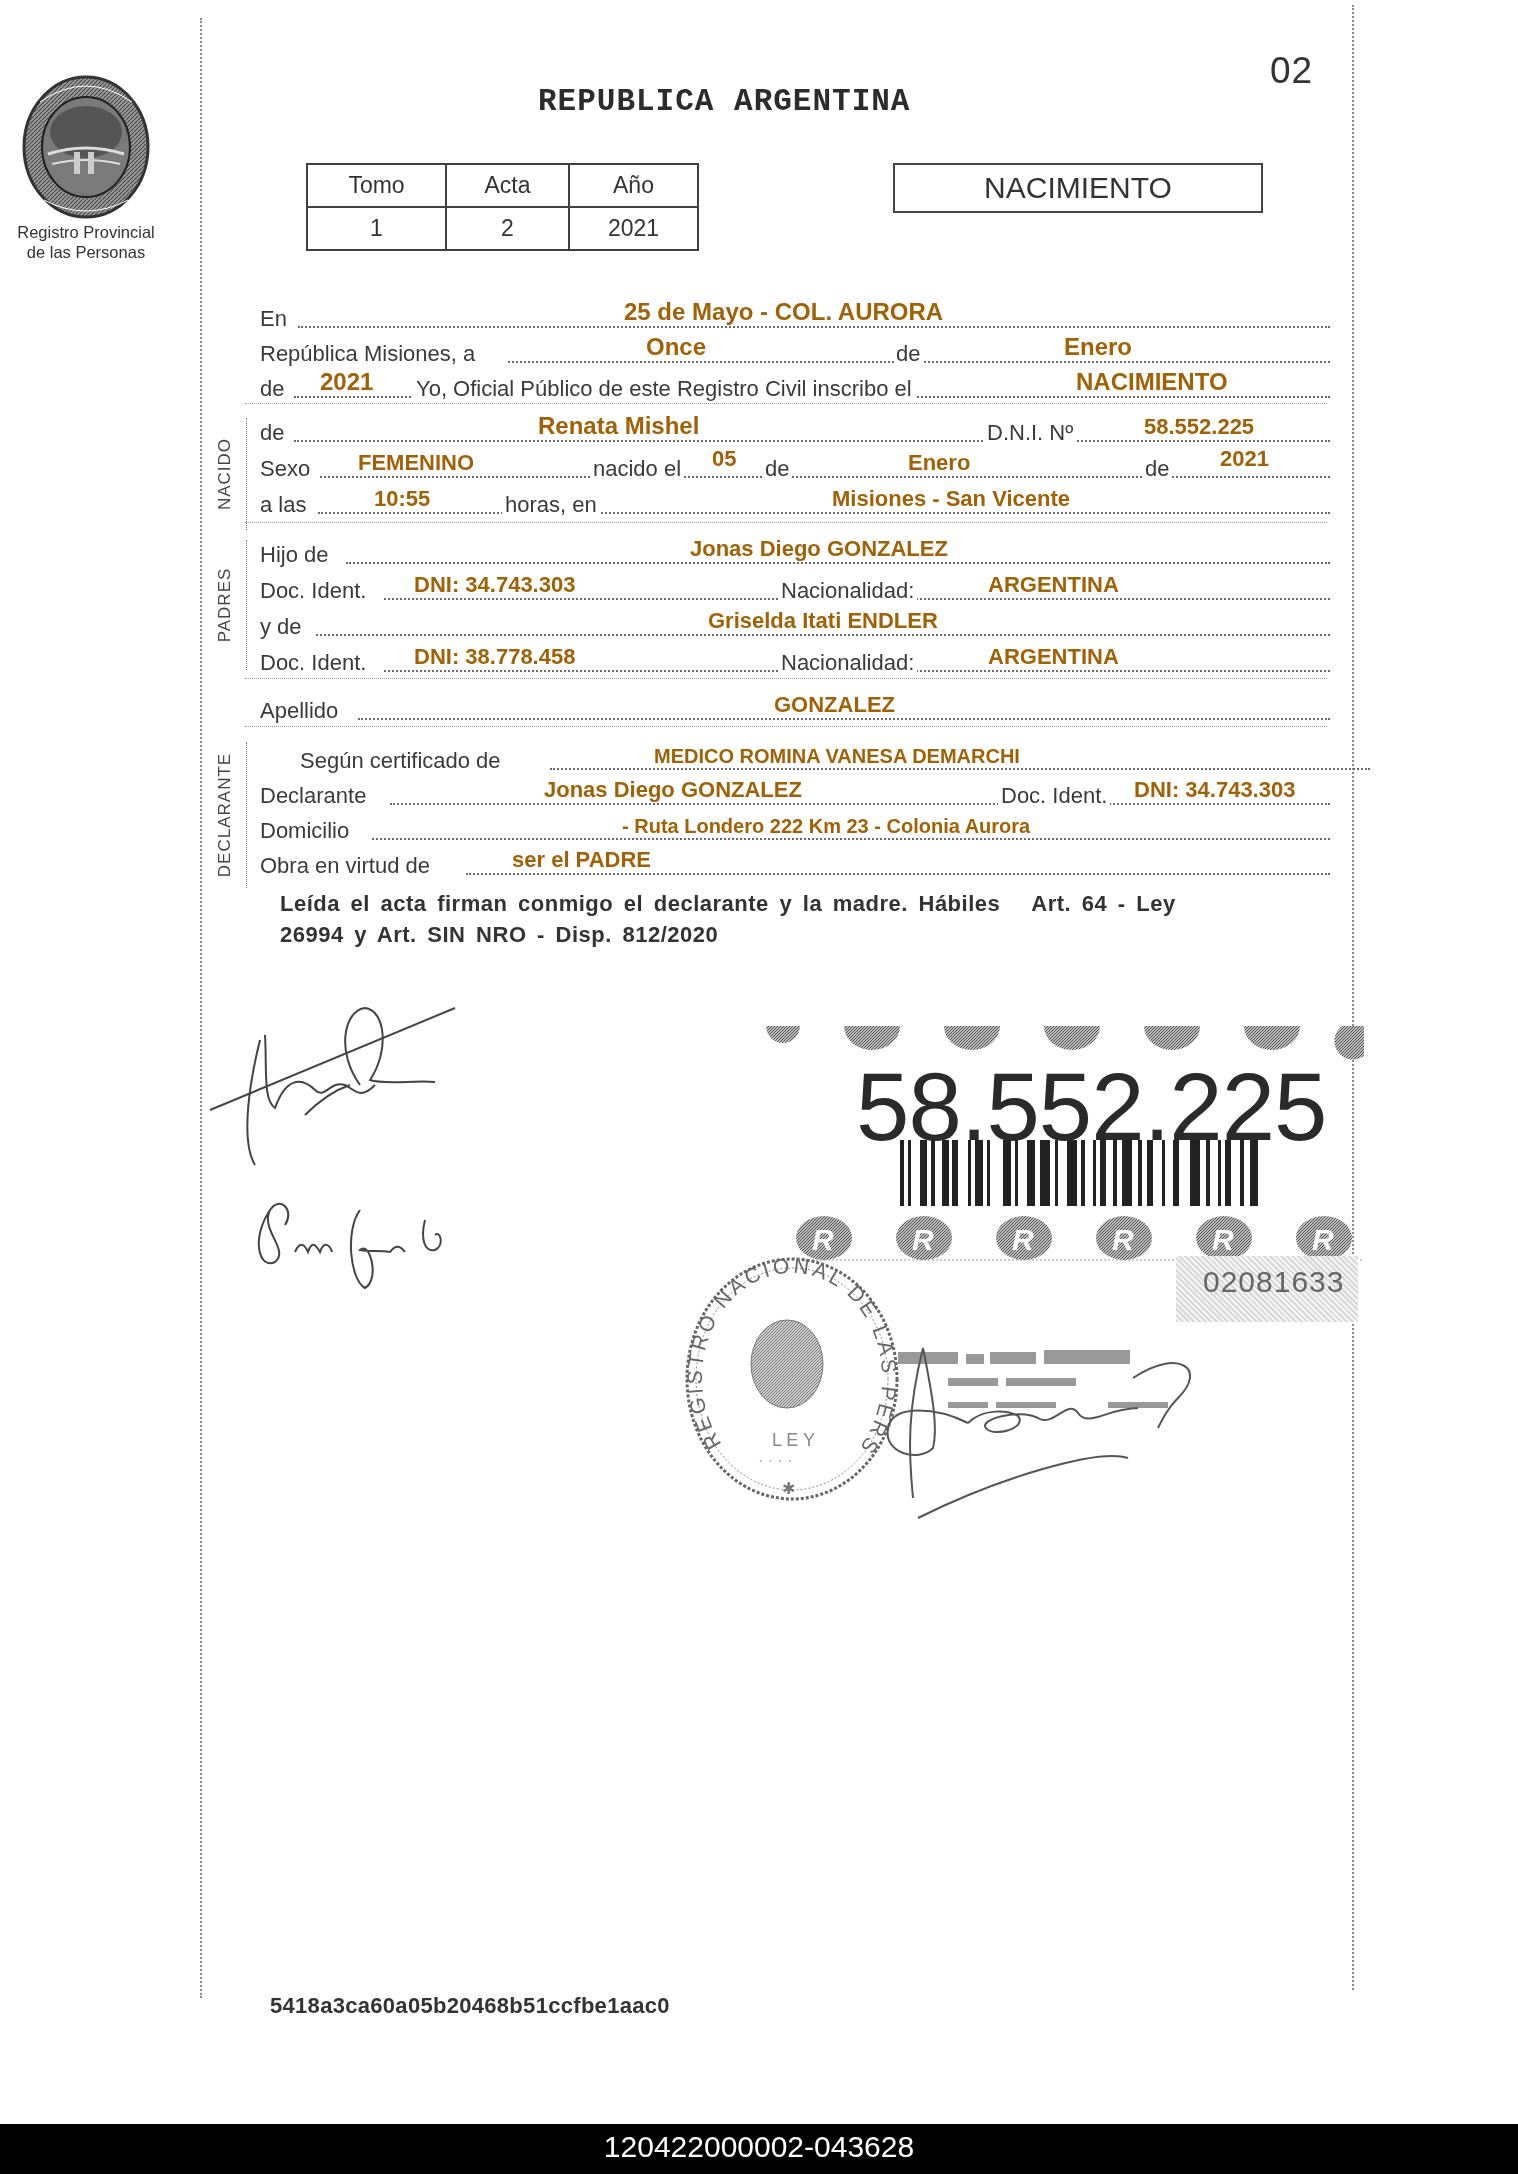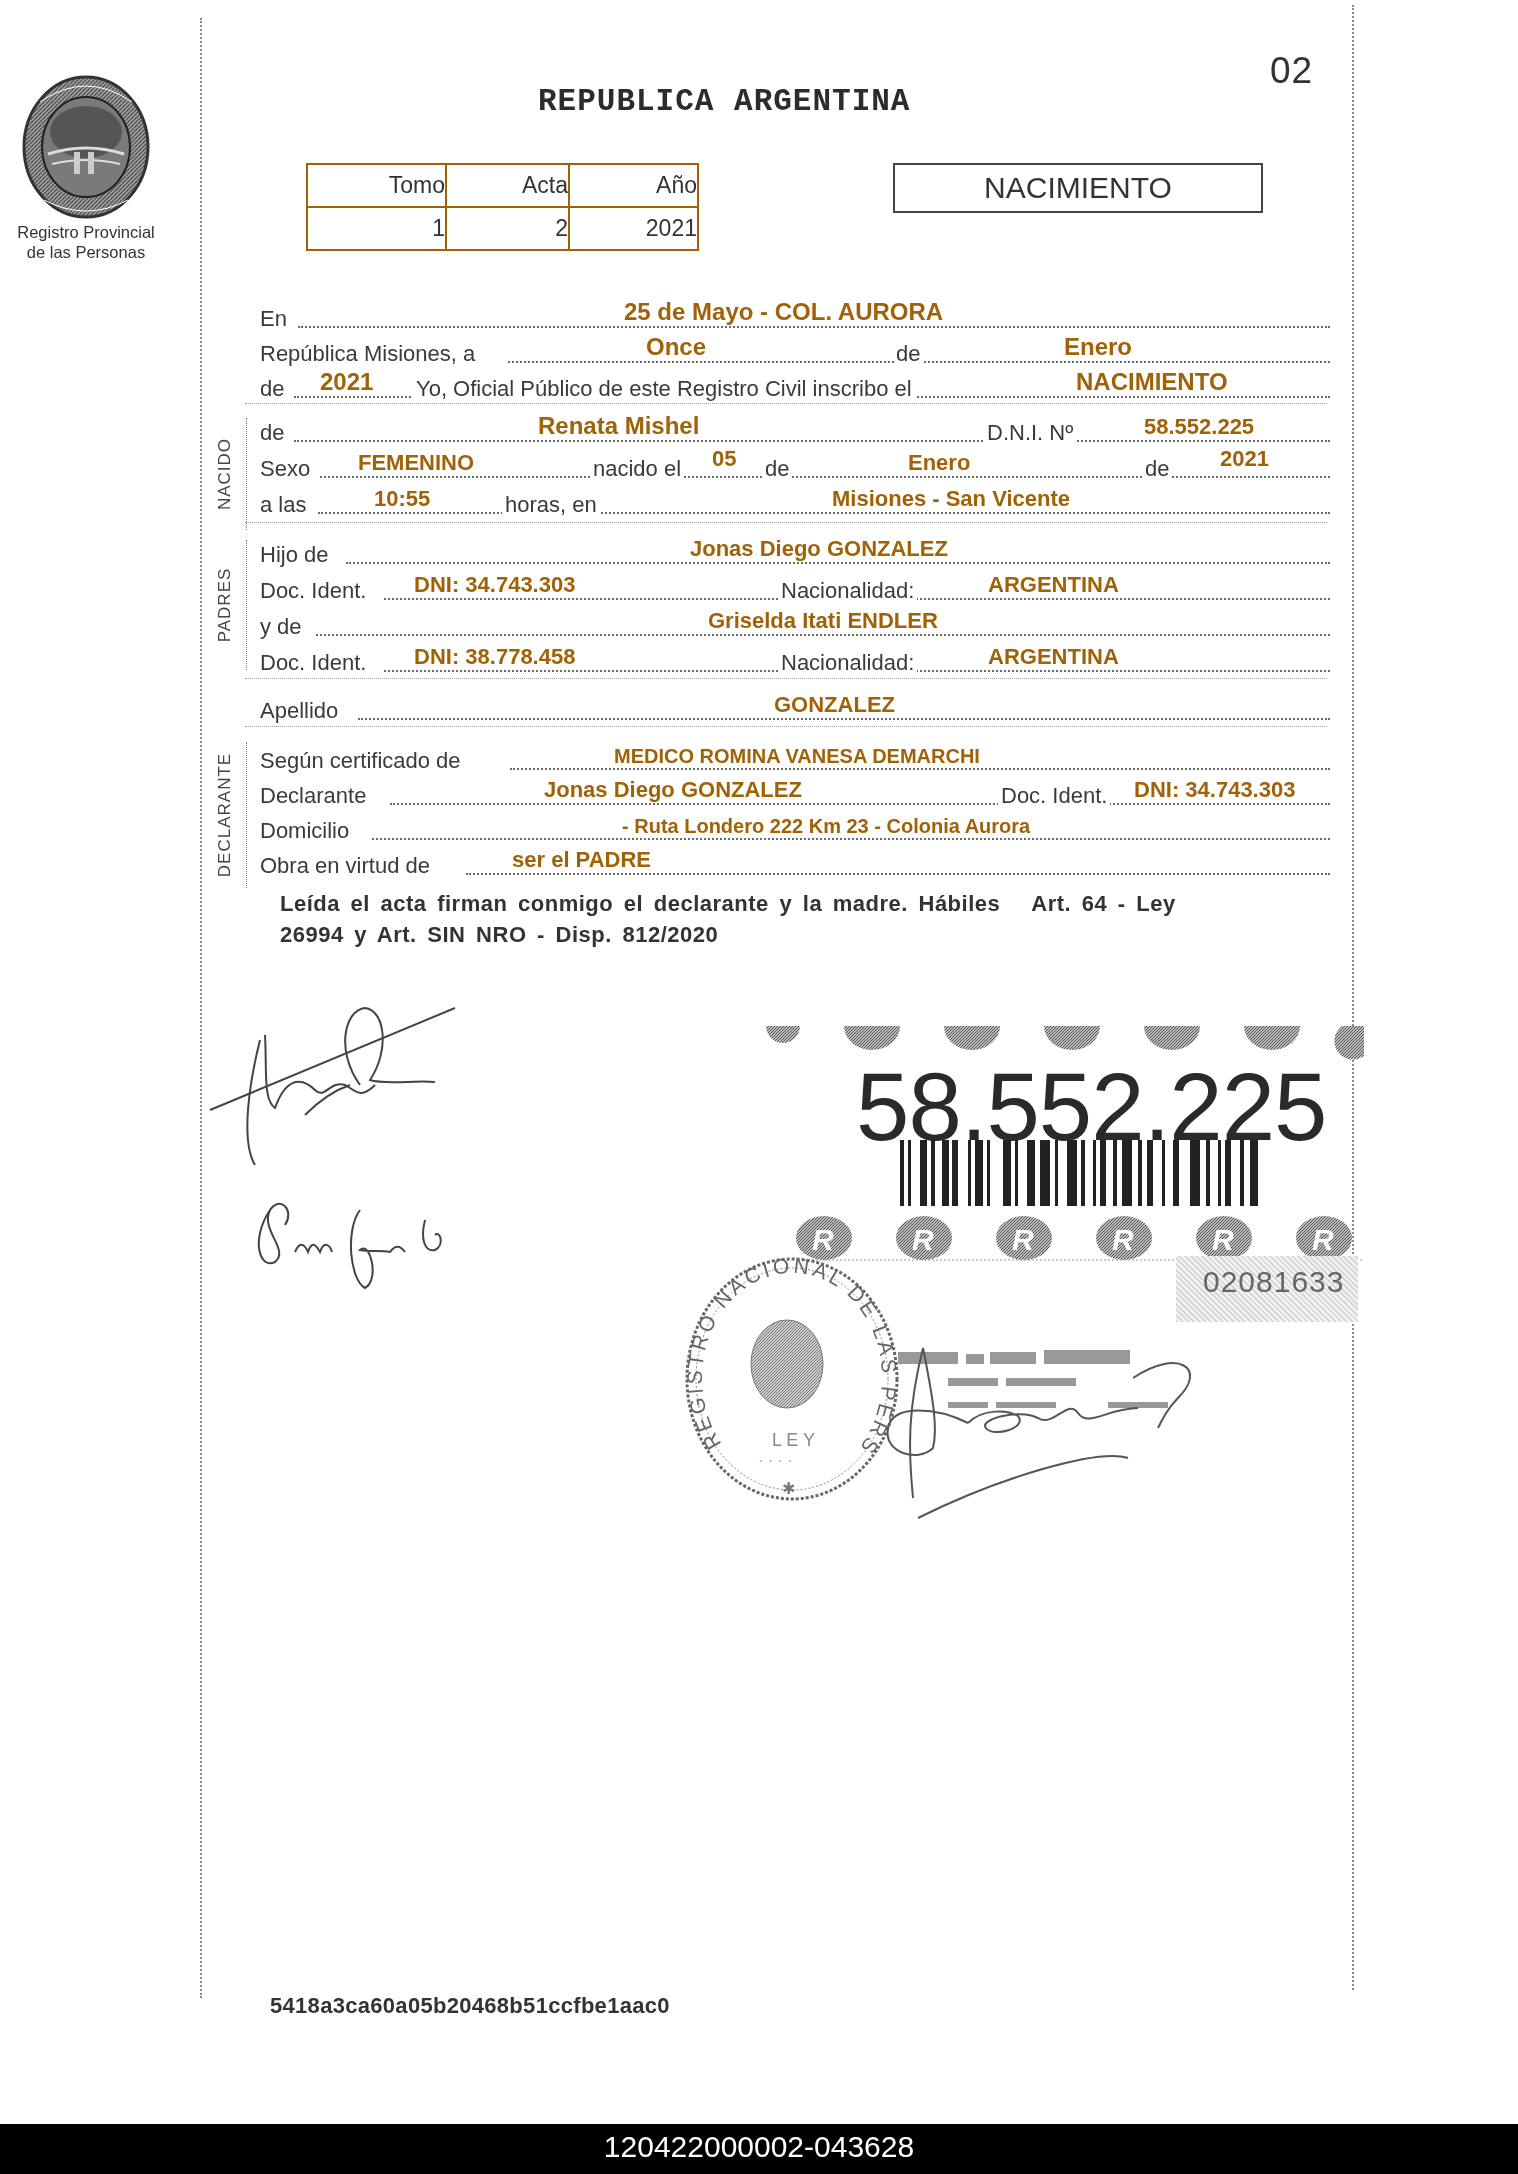--- a/index.html
+++ b/index.html
@@ -14,21 +14,21 @@
     
     .logo { left: 18px; top: 72px; width: 136px; height: 150px; }
     .logo-caption { left: 0; top: 222px; width: 172px; text-align: center; font-size: 16.5px; line-height: 20px; color: #333; }
 
     .page-num { left: 1270px; top: 18px; font-size: 37px; color: #333; letter-spacing: 1px; margin-top: 32px; }
 
     .title { left: 538px; top: 84px; font-family: "Liberation Mono", monospace; font-weight: bold; font-size: 31px; letter-spacing: 1px; color: #2c2c2c; }
 
     
     .reg-table { left: 306px; top: 163px; border-collapse: collapse; }
-    .reg-table td { border: 2px solid #a16207; text-align: right; font-size: 23px; color: #333; height: 43px; }
+    .reg-table td { border: 2px solid #404040; text-align: center; font-size: 23px; color: #333; height: 43px; }
     .reg-table td.c1 { width: 139px; }
     .reg-table td.c2 { width: 123px; }
     .reg-table td.c3 { width: 129px; }
 
     .type-box { left: 893px; top: 163px; width: 370px; height: 50px; border: 2px solid #444; text-align: center; font-size: 30px; line-height: 46px; color: #333; }
 
     
     .row { position: absolute; left: 260px; width: 1070px; height: 34px; font-size: 22px; color: #3a3a3a; }
     .row .lbl { position: absolute; bottom: 2px; white-space: nowrap; }
     .row .dots { position: absolute; bottom: 6px; height: 0; border-bottom: 2px dotted #6a6a6a; }
@@ -194,21 +194,21 @@
   <span class="dots" style="left:98px; right:0;"></span>
   <span class="val" style="left:514px;">GONZALEZ</span>
 </div>
 <div class="sep" style="top:726px;"></div>
 
 <div class="side-bar" style="top:742px; height:146px;"></div>
 <div class="side-label" style="top:742px; height:146px;">
     <span>DECLARANTE</span>
   </div>
 
-<div class="row" style="top:742px;">
+<div class="row" style="top:742px;margin-left:40px;">
   <span class="lbl" style="left:0;">Según certificado de</span>
   <span class="dots" style="left:250px; right:0;"></span>
   <span class="val" style="left:354px; font-size:20px;">MEDICO ROMINA VANESA DEMARCHI</span>
 </div>
 <div class="row" style="top:777px;">
   <span class="lbl" style="left:0;">Declarante</span>
   <span class="dots" style="left:130px; right:0;"></span>
   <span class="val" style="left:284px;">Jonas Diego GONZALEZ</span>
   <span class="lbl" style="left:738px; background:#fff; padding:0 3px;">Doc. Ident.</span>
   <span class="val" style="left:874px;">DNI: 34.743.303</span>

